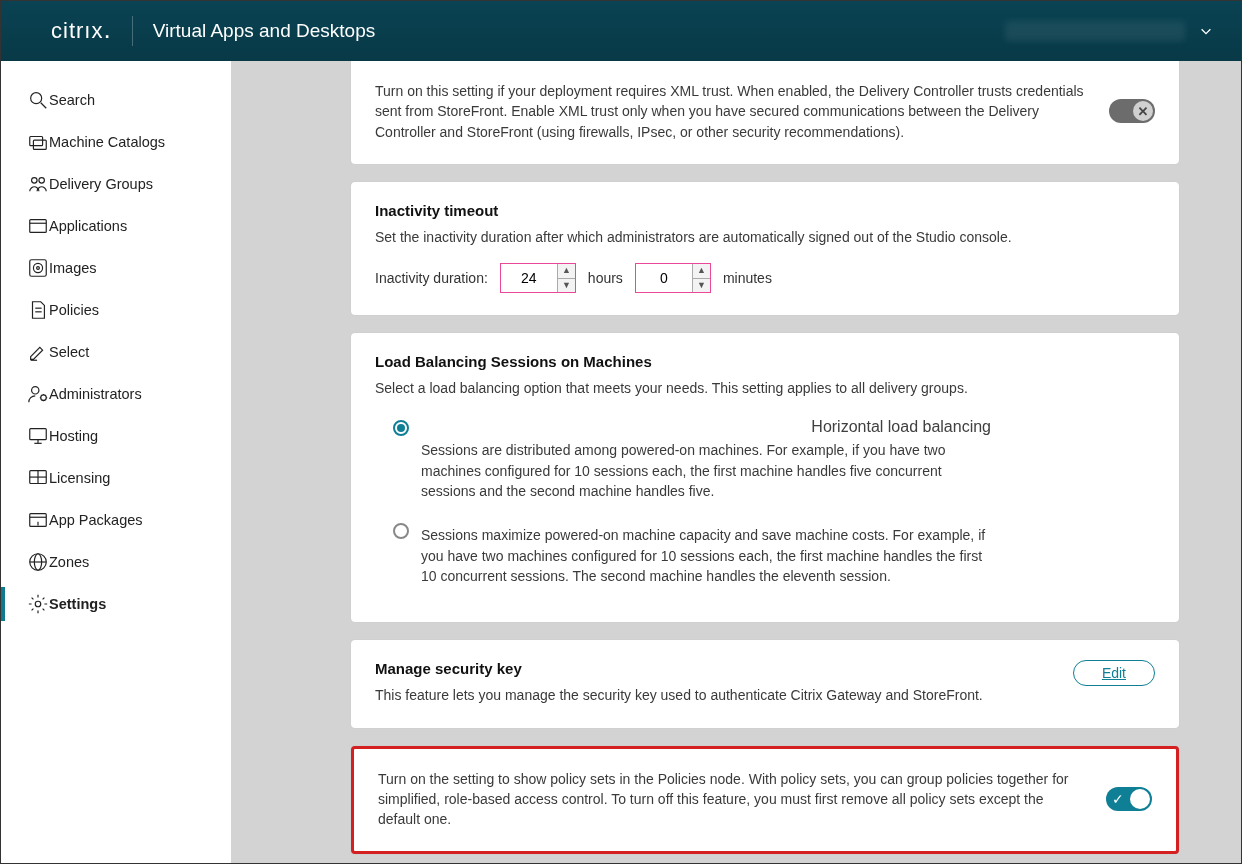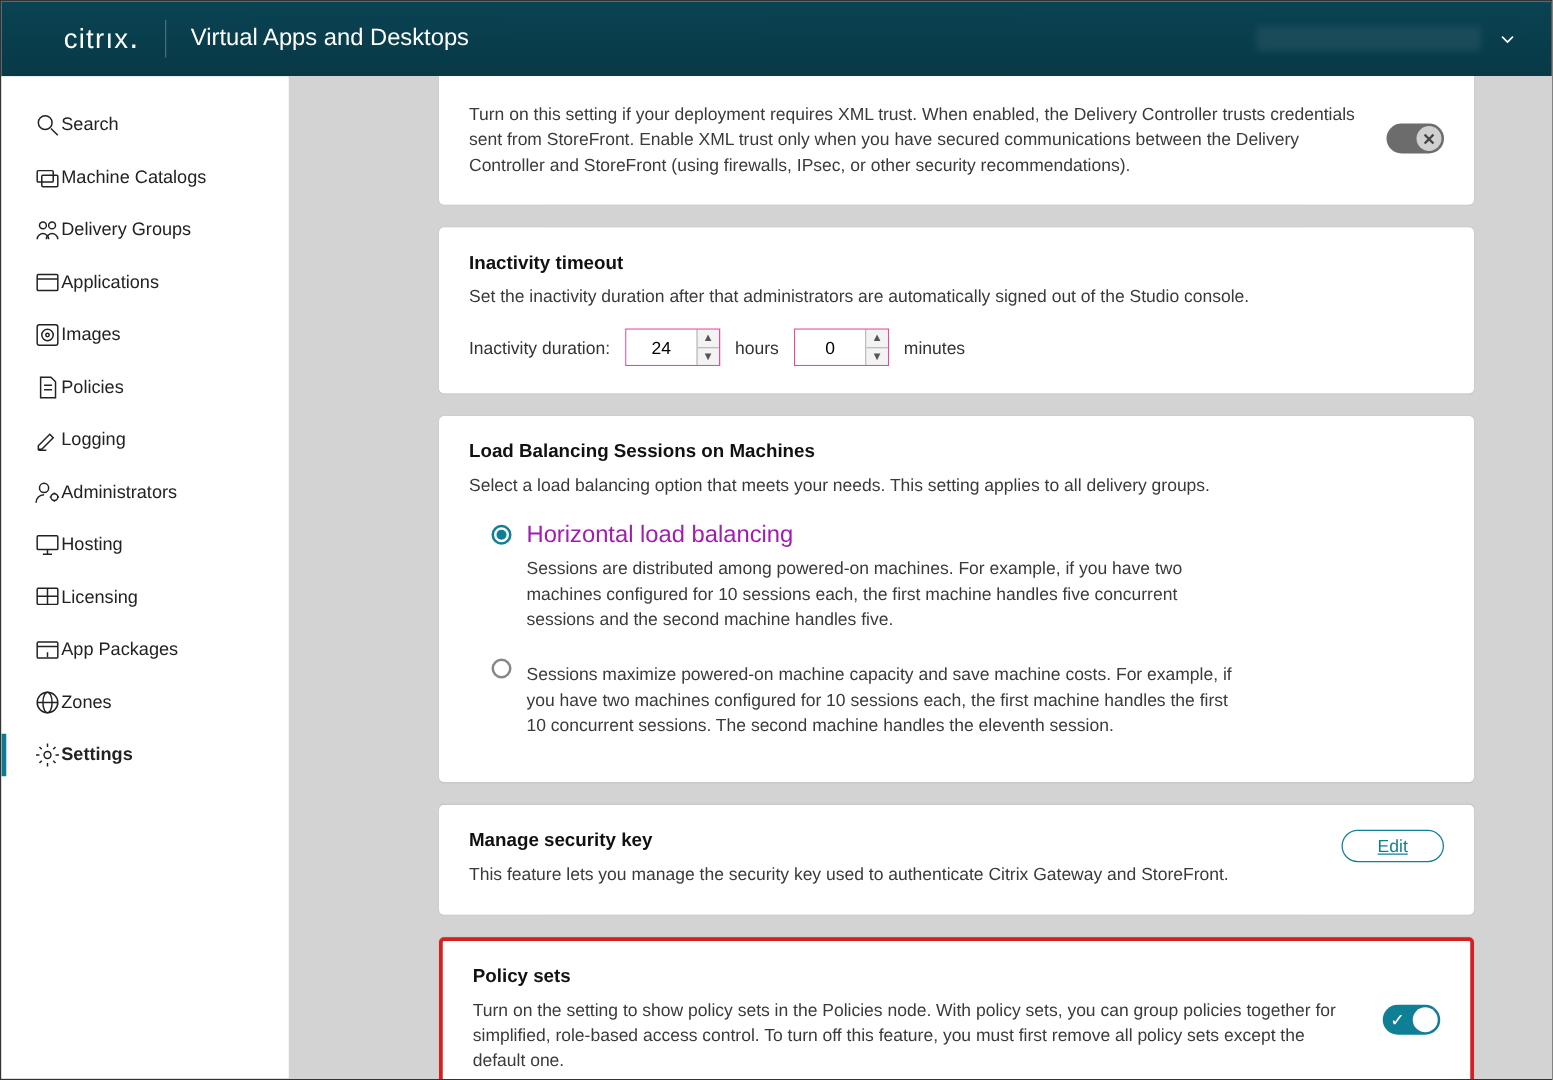--- a/index.html
+++ b/index.html
@@ -181,21 +181,21 @@
     border:2px solid #0f7f95;
     flex:0 0 16px; margin-top:2px;
     display:flex; align-items:center; justify-content:center;
     cursor:pointer;
   }
   .radio.unchecked { border-color:#888; }
   .radio .dotc {
     width:8px; height:8px; border-radius:50%;
     background:#0f7f95;
   }
-  .radio-label { font-size:19px; color:#a21caf; }
+  .radio-label { font-size:16px; color:#404040;text-align:right; }
   .radio-hint  { font-size:14px; color:#3a3a3a; line-height:1.45; margin-top:4px; max-width:570px;}
 
   .edit-btn {
     border:1px solid #0f7f95;
     color:#0f7f95;
     background:#fff;
     border-radius: 16px;
     padding: 4px 28px;
     font-size:14px;
     cursor:pointer;
@@ -286,21 +286,21 @@
         </span>
       <span>Policies</span>
     </div>
     <div class="side-item">
       <span class="side-icon">
           <svg viewBox="0 0 24 24">
             <path d="M4 17l10-10 3 3-10 10H4z"></path>
             <path d="M4 21h7"></path>
           </svg>
         </span>
-      <span>Logging</span>
+      <span>Select</span>
     </div>
     <div class="side-item">
       <span class="side-icon">
           <svg viewBox="0 0 24 24">
             <circle cx="9" cy="8" r="4"></circle>
             <path d="M2 21c0-4 3-7 7-7"></path>
             <circle cx="18" cy="16" r="3"></circle>
             <path d="M18 12v1M18 19v1M14 16h1M21 16h1"></path>
           </svg>
         </span>
@@ -367,21 +367,21 @@
         <div class="toggle off">
           <div class="knob">
               <span class="xicon">✕</span>
             </div>
         </div>
       </div>
     </div>
 
     <div class="card">
       <div class="card-title">Inactivity timeout</div>
-      <div class="card-desc">Set the inactivity duration after that administrators are automatically signed out of the Studio console.</div>
+      <div class="card-desc">Set the inactivity duration after which administrators are automatically signed out of the Studio console.</div>
       <div class="inactivity-row">
         <span>Inactivity duration:</span>
         <div class="spin">
           <input value="24" style="">
           <div class="spin-btns">
             <button>▲</button>
             <button>▼</button>
           </div>
         </div>
         <span>hours</span>
@@ -424,21 +424,20 @@
           <div class="card-title">Manage security key</div>
           <div class="card-desc">This feature lets you manage the security key used to authenticate Citrix Gateway and StoreFront.</div>
         </div>
         <button class="edit-btn">Edit</button>
       </div>
     </div>
 
     <div class="card highlight-card">
       <div class="card-row">
         <div class="card-body">
-          <div class="card-title">Policy sets</div>
           <div class="card-desc">Turn on the setting to show policy sets in the Policies node. With policy sets, you can group policies together for simplified, role-based access control. To turn off this feature, you must first remove all policy sets except the default one.</div>
         </div>
         <div class="toggle on">
           <span class="checkarea">✓</span>
           <div class="knob"></div>
         </div>
       </div>
     </div>
 
   </div>

